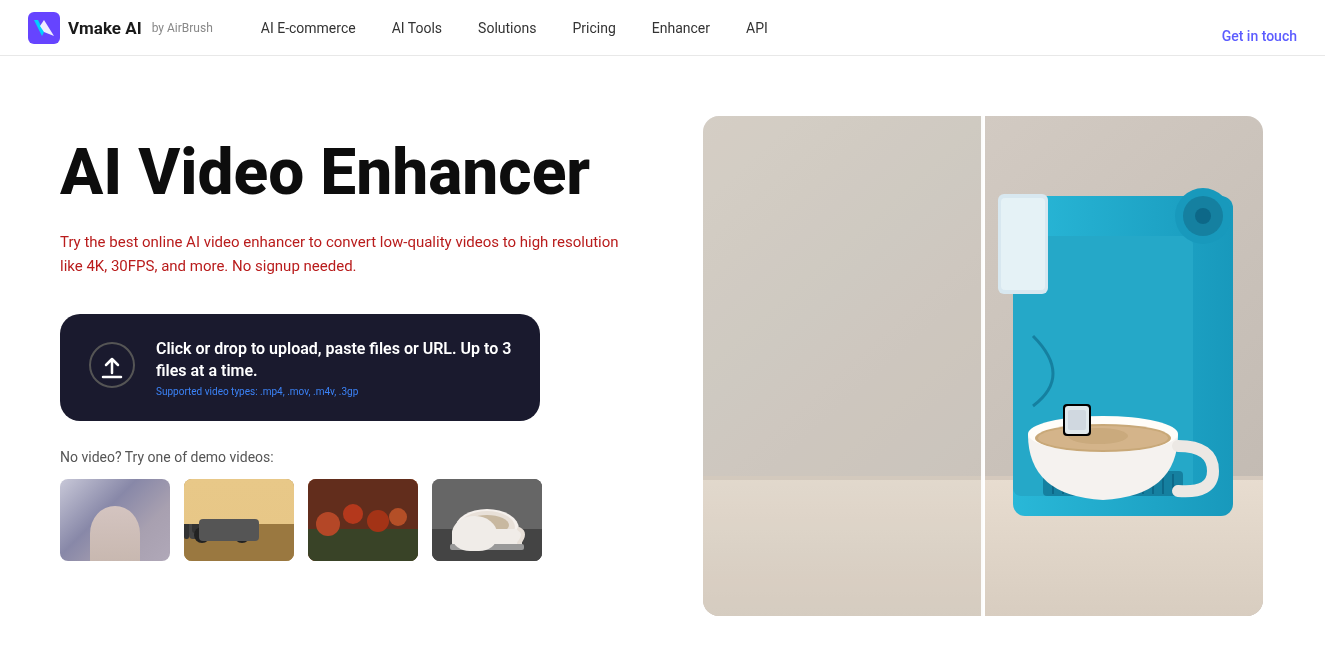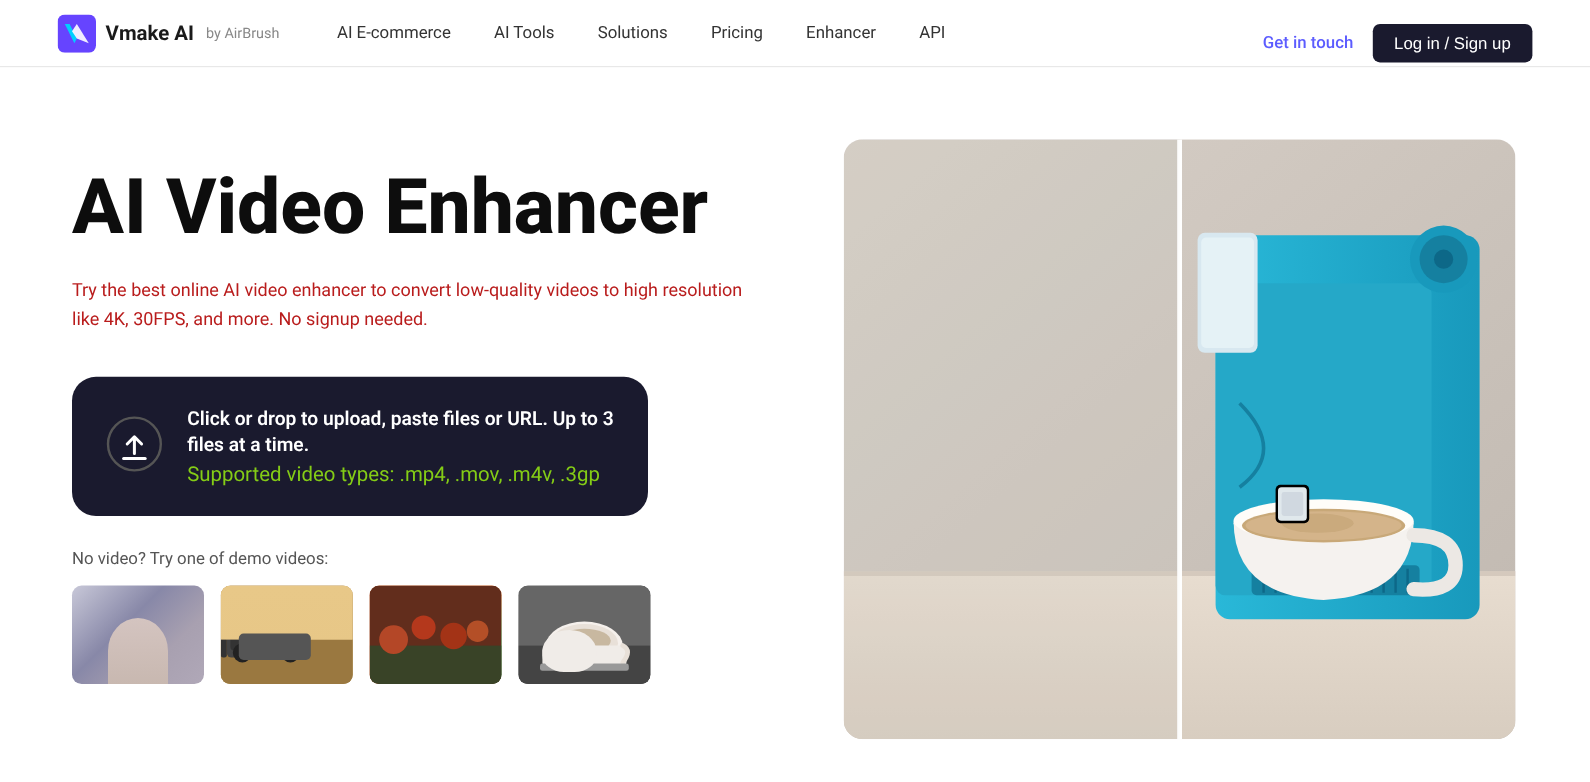--- a/index.html
+++ b/index.html
@@ -2,21 +2,21 @@
 <html><head>
   <meta charset="utf-8">
   <style>
     * { margin: 0; padding: 0; box-sizing: border-box; }
     body { font-family: -apple-system, BlinkMacSystemFont, 'Segoe UI', Roboto, sans-serif; background: #fff; width: 1325px; overflow-x: hidden; }
 
     
     .navbar {
       display: flex;
       align-items: center;
-      padding: 0 48px;
+      padding: 0 28px;
       height: 56px;
       border-bottom: 1px solid #e8e8e8;
       position: sticky;
       top: 0;
       background: #fff;
       z-index: 100;
     }
     .logo-area {
       display: flex;
       align-items: center;
@@ -121,22 +121,22 @@
       flex-shrink: 0;
     }
     .upload-text-main {
       font-size: 16px;
       font-weight: 600;
       color: #fff;
       line-height: 1.4;
       margin-bottom: 4px;
     }
     .upload-text-sub {
-      font-size: 17px;
-      color: #84cc16;
+      font-size: 10px;
+      color: #3b82f6;
     }
 
     
     .demo-label {
       font-size: 14px;
       color: #555;
       margin-bottom: 14px;
     }
     .demo-thumbs {
       display: flex;
@@ -230,21 +230,20 @@
     <a class="nav-link">AI E-commerce</a>
     <a class="nav-link">AI Tools</a>
     <a class="nav-link">Solutions</a>
     <a class="nav-link">Pricing</a>
     <a class="nav-link">Enhancer</a>
     <a class="nav-link">API</a>
   </div>
 
   <div class="nav-right">
     <span class="get-in-touch">Get in touch</span>
-    <button class="login-btn">Log in / Sign up</button>
   </div>
 </nav>
 
 <div class="main-content">
 
   <div class="left-panel">
     <h1 class="page-title">AI Video Enhancer</h1>
     <p class="page-subtitle">Try the best online AI video enhancer to convert low-quality videos to high resolution like 4K, 30FPS, and more. No signup needed.</p>
 
     <div class="upload-area">

